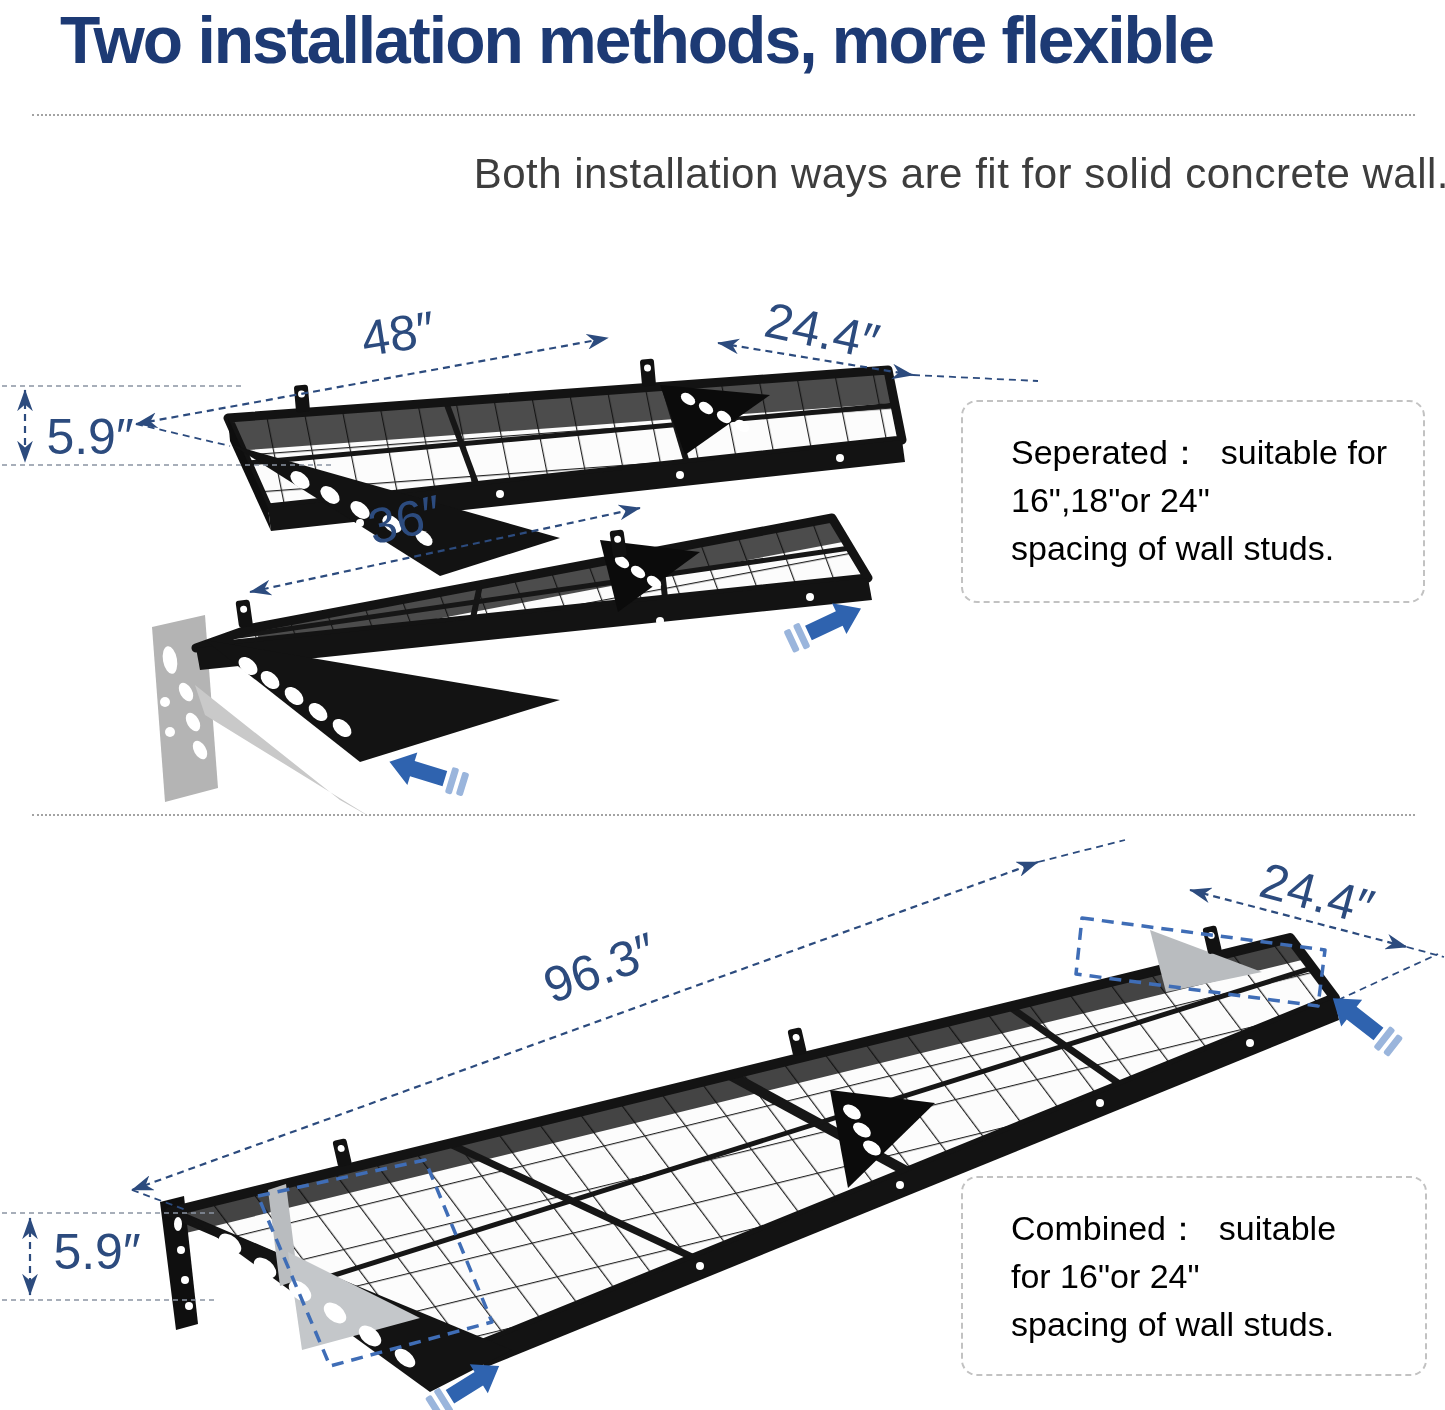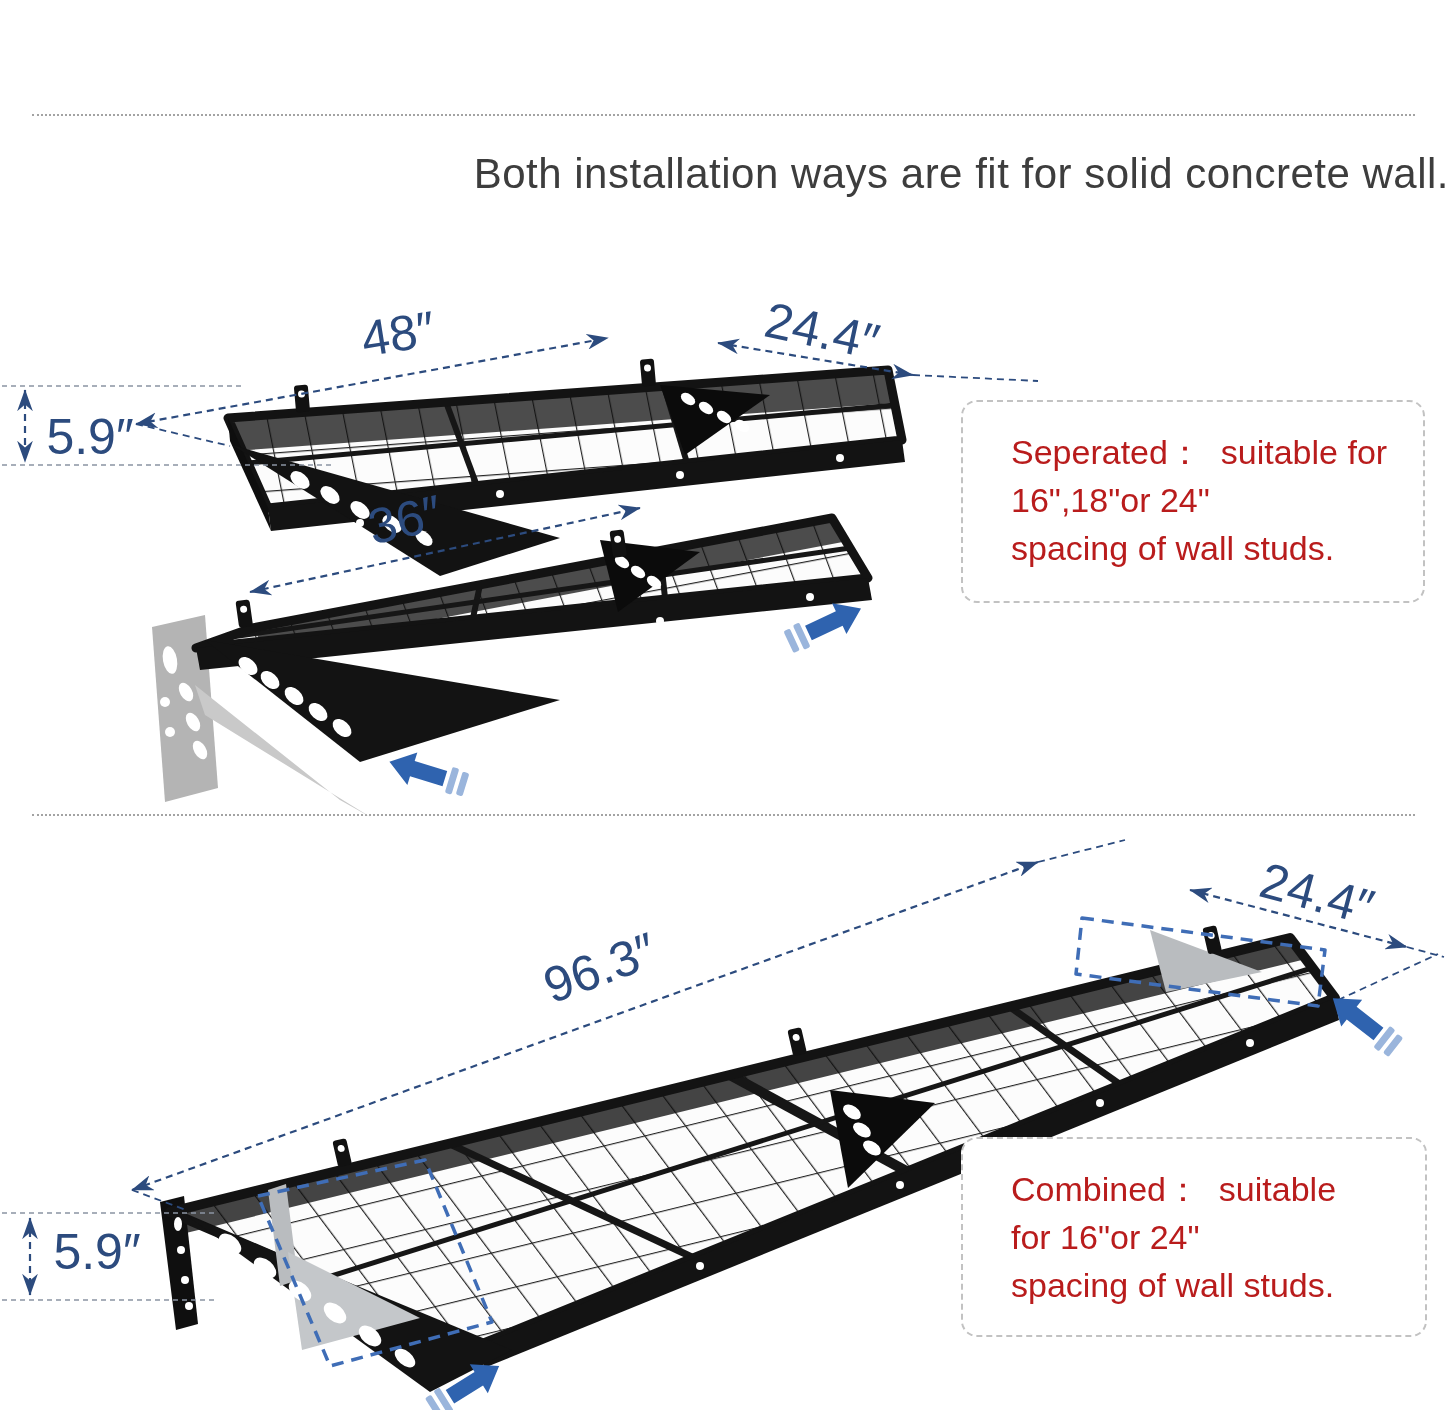--- a/index.html
+++ b/index.html
@@ -9,27 +9,28 @@
          color:#1d3a74;letter-spacing:-2px;white-space:nowrap;}
   .divider{position:absolute;left:32px;right:30px;border-top:2px dotted #a3a3a3;height:0;}
   .subtitle{position:absolute;left:4px;width:100%;top:150px;text-align:right;
             font-size:42px;color:#3d3d3d;letter-spacing:0.5px;}
   .art{position:absolute;left:0;top:0;}
   .dim{position:absolute;font-size:50px;color:#2c4b7e;white-space:nowrap;
        transform-origin:center;}
   .dim.small{font-size:50px;}
   .callout{position:absolute;border:2px dashed #c2c2c2;border-radius:16px;background:#fff;
            box-sizing:border-box;padding:26px 18px 0 48px;}
-  .callout .cl{font-size:34px;line-height:48px;color:#b91c1c;white-space:pre-wrap;}
+  .callout .cl{font-size:34px;line-height:48px;color:#000000;white-space:pre-wrap;}
 </style>
 </head>
 <body>
 
 <div class="canvas">
 
+  <div class="title">Two installation methods, more flexible</div>
   <div class="divider" style="top:114px;"></div>
   <div class="subtitle">Both installation ways are fit for solid concrete wall.</div>
   <div class="divider" style="top:814px;"></div>
 
   <svg class="art" width="1445" height="1410" viewBox="0 0 1445 1410">
     <defs>
       <marker id="da" markerUnits="userSpaceOnUse" markerWidth="22" markerHeight="16" viewBox="0 0 14 10" refX="13.5" refY="5" orient="auto-start-reverse">
         <path d="M0,0 L14,5 L0,10 L4.2,5 Z" fill="#2c4b7e"></path>
       </marker>
       <pattern id="mA" width="38" height="38" patternUnits="userSpaceOnUse" patternTransform="matrix(0.997,-0.0725,0.196,0.98,228,418)">
@@ -231,19 +232,19 @@
   <div class="dim" style="left:600px;top:968px;transform:translate(-50%,-50%) rotate(-20deg);">96.3″</div>
   <div class="dim" style="left:1317px;top:894px;transform:translate(-50%,-50%) rotate(15deg);">24.4″</div>
   <div class="dim small" style="left:97px;top:1252px;transform:translate(-50%,-50%);">5.9″</div>
 
   <div class="callout" style="left:961px;top:400px;width:464px;height:203px;">
     <div class="cl">Seperated：  suitable for</div>
     <div class="cl">16",18"or 24"</div>
     <div class="cl">spacing of wall studs.</div>
   </div>
 
-  <div class="callout" style="left:961px;top:1137px;width:466px;height:200px;">
+  <div class="callout" style="left:961px;top:1176px;width:466px;height:200px;">
     <div class="cl">Combined：  suitable</div>
     <div class="cl">for 16"or 24"</div>
     <div class="cl">spacing of wall studs.</div>
   </div>
 
 </div>
 
 </body></html>

